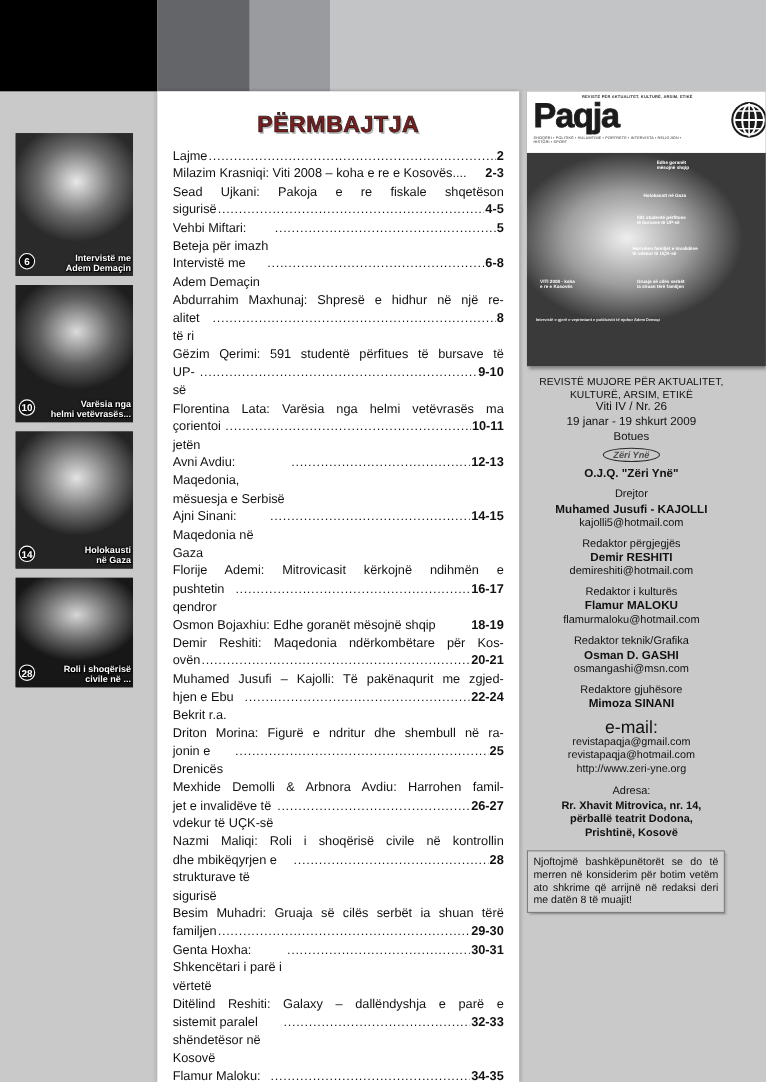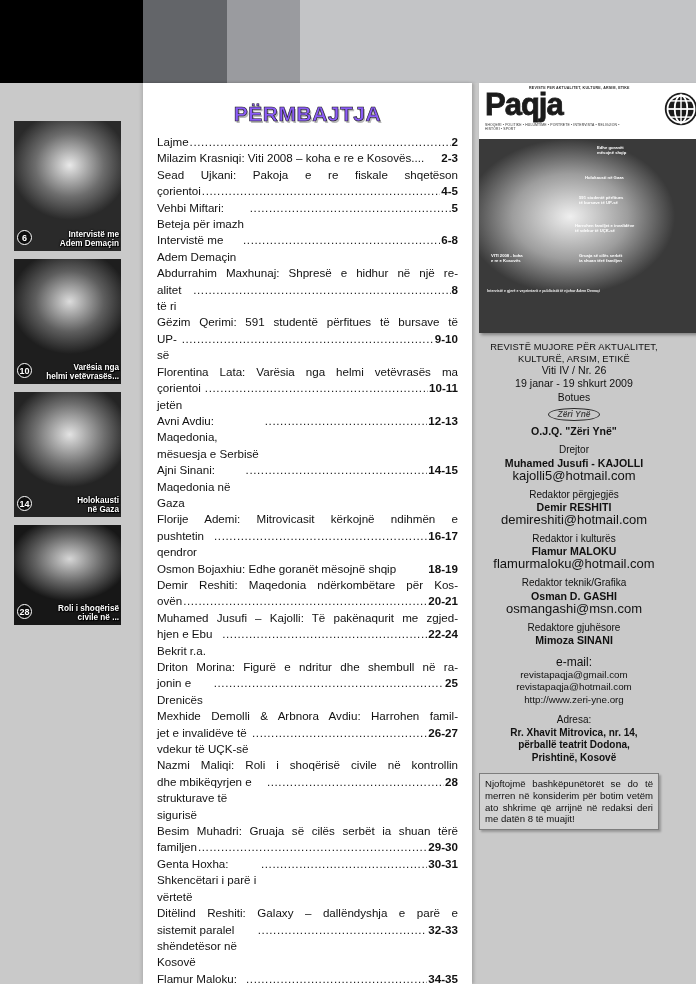--- a/index.html
+++ b/index.html
@@ -37,21 +37,21 @@
   }
 
   
   #toc-panel{
     position:absolute;left:143px;top:0;width:329px;height:901px;
     background:#fff;
     box-shadow:2px 0 3px rgba(0,0,0,.18), -2px 0 3px rgba(0,0,0,.10);
   }
   #toc-title{
     text-align:center;font-size:21px;font-weight:bold;letter-spacing:.5px;
-    margin:19px 0 8px 0;color:#8b5cf6;
+    margin:19px 0 8px 0;color:#7f1d1d;
     -webkit-text-stroke:0.6px #111;
     text-shadow:1.5px 1.5px 0 #b9b9b9;
   }
   #toc-list{padding:0 14px;}
   .toc-row{
     font-size:11.6px;line-height:16.4px;color:#111;
     display:flex;align-items:baseline;
     margin-bottom:0px;
   }
   .toc-row .t{flex:0 1 auto;}
@@ -114,23 +114,23 @@
     padding:0 10px 1px 10px;
   }
   #zeri-logo .ell{
     position:absolute;left:0;top:-1px;right:0;bottom:-1px;
     border:1px solid #2b2b2b;border-radius:50%;
   }
   #pubinfo .org{font-size:10.6px;font-weight:bold;margin-top:4px;}
   .staff{margin-top:7px;}
   .staff .role{font-size:10px;line-height:12.4px;}
   .staff .name{font-size:10.6px;font-weight:bold;line-height:13px;}
-  .staff .mail{font-size:13px;line-height:12px;}
+  .staff .mail{font-size:10px;line-height:12px;}
   .contact{margin-top:9px;}
-  .contact .lbl{font-size:12px;line-height:12.6px;}
+  .contact .lbl{font-size:16px;line-height:12.6px;}
   .contact .val{font-size:9.8px;line-height:12.4px;}
   .addr{margin-top:8px;}
   .addr .lbl{font-size:10px;line-height:12.6px;}
   .addr .val{font-size:10px;font-weight:bold;line-height:12.6px;}
   #notice{
     margin:9px 3px 0 3px;width:180px;border:1px solid #7d7d7d;background:#d2d2d2;
     box-shadow:2px 2px 2px rgba(0,0,0,.25);
     padding:4px 5px;text-align:justify;font-size:9.6px;line-height:11.6px;color:#111;
     box-sizing:border-box;
   }
@@ -190,21 +190,21 @@
           <span class="dots"> ..........................................................................................</span>
           <span class="pg">2</span>
         </div>
         <div class="toc-row">
           <span class="t">Milazim Krasniqi: Viti 2008 – koha e re e Kosovës....</span>
           <span class="dots"></span>
           <span class="pg">2-3</span>
         </div>
         <div class="toc-row just"><span>Sead Ujkani: Pakoja e re fiskale shqetëson</span></div>
         <div class="toc-row">
-          <span class="t">çorientoi</span>
+          <span class="t">sigurisë</span>
           <span class="dots"> ..........................................................................................</span>
           <span class="pg">4-5</span>
         </div>
         <div class="toc-row">
           <span class="t">Vehbi Miftari: Beteja për imazh</span>
           <span class="dots"> ..........................................................................................</span>
           <span class="pg">5</span>
         </div>
         <div class="toc-row">
           <span class="t">Intervistë me Adem Demaçin</span>

